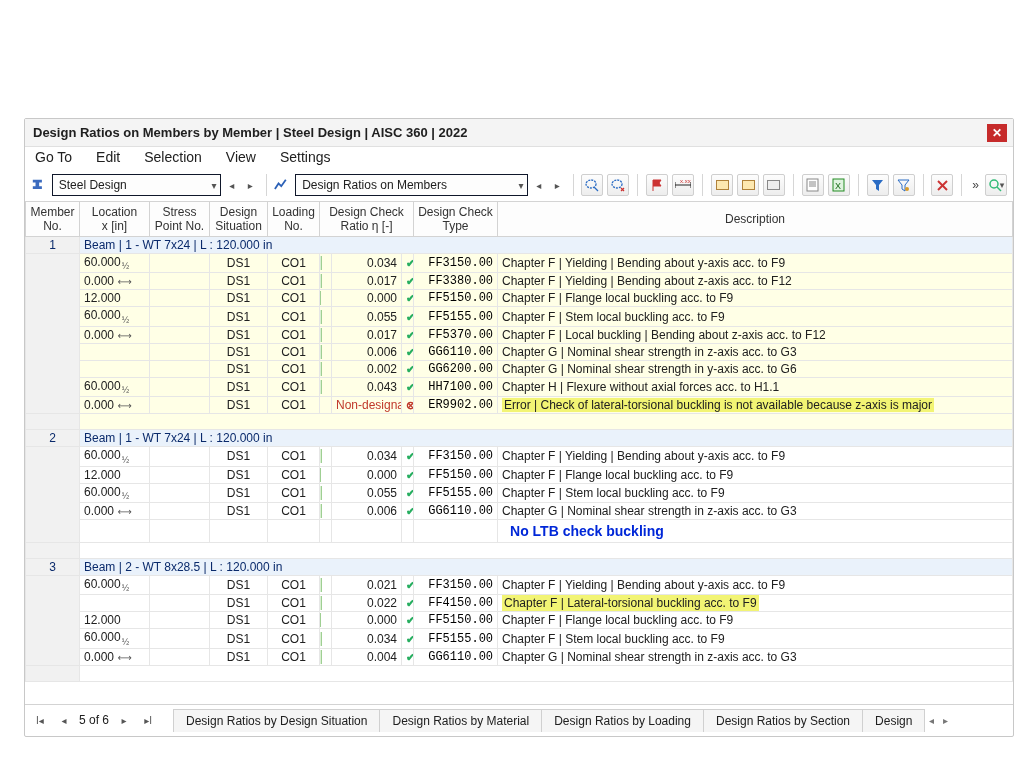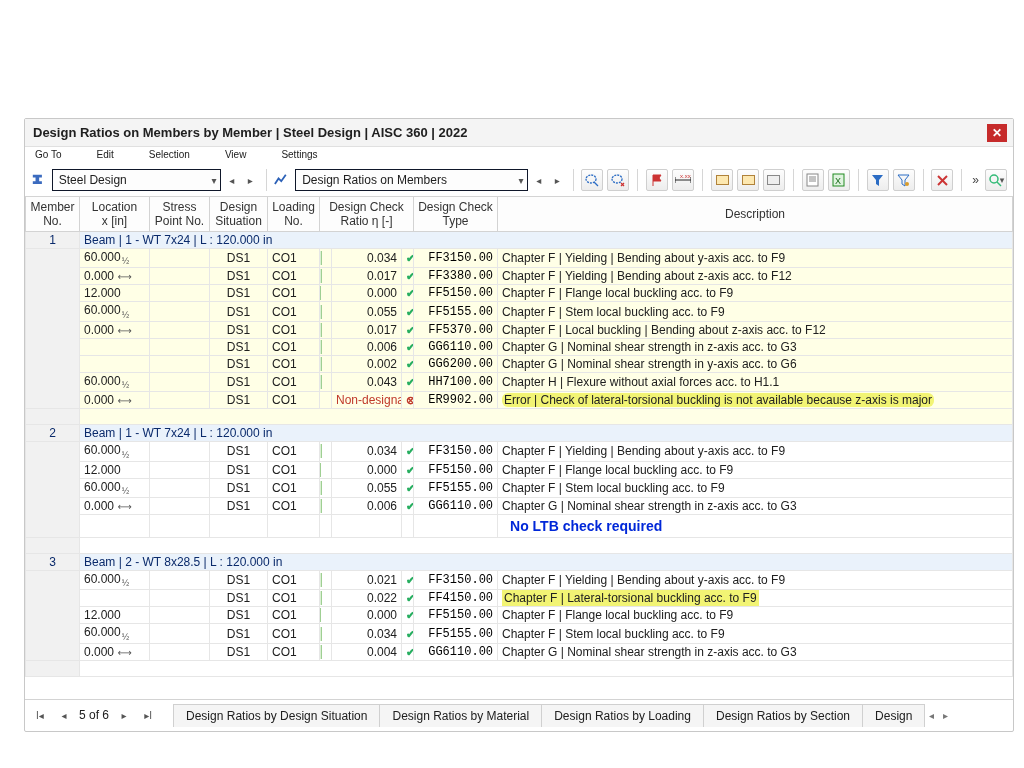--- a/index.html
+++ b/index.html
@@ -37,23 +37,23 @@
   .closebox {
     width: 20px; height: 18px;
     background: #c62b2b;
     color: #fff;
     display: flex; align-items: center; justify-content: center;
     font-size: 12px;
     cursor: pointer;
   }
   .menubar {
     display: flex;
-    gap: 35px;
+    gap: 24px;
     padding: 2px 10px 6px;
-    font-size: 10px;
+    font-size: 14px;
   }
   .menubar span { cursor: default; }
   .toolbar {
     display: flex;
     align-items: center;
     gap: 4px;
     padding: 3px 6px 5px;
     border-bottom: 1px solid #d4d4d4;
   }
   .tb-sep { width: 1px; height: 22px; background: #d6d6d6; margin: 0 4px; }
@@ -112,29 +112,29 @@
   .grid tr.group td {
     background: #eaf2fb;
     color: #0a2a6b;
     font-size: 12px;
   }
   .grid tr.data td { background: #ffffe6; }
   .grid tr.data2 td { background: #ffffff; }
   .col-loc { width: 70px; text-align:left; }
   .col-sp  { width: 60px; text-align:center; }
   .col-ds  { width: 58px; text-align:center; }
-  .col-ld  { width: 52px; text-align:left; }
+  .col-ld  { width: 52px; text-align:center; }
   .col-bar { width: 12px; }
   .col-ratio { width: 70px; text-align:right; }
   .col-chk { width: 12px; text-align:center; }
   .col-code { width: 82px; text-align:right; font-family: Consolas, "Courier New", monospace; color:#000;}
   .col-desc { text-align:left; }
   .memcell { background:#f1f1f1 !important; color:#222; text-align:center;}
   .nondes { color:#c0392b; font-weight:500; }
-  .err-desc { background:#f2f474;border-radius:6px; }
+  .err-desc { background:#f2f474; }
   .ltb-cell { background:#f2f474; }
   .check { color:#27ae60; font-weight:700; font-size:11px;}
   .xerr { color:#c0392b; font-weight:700; font-size:11px;}
   .loc-half { font-size:9px; vertical-align: sub; margin-left:1px; color:#555;}
   .barcell { padding:0 !important; background:#fff; }
   .barv { height:14px; background:#d9efd3; border-right:1px solid #9fcf93;}
   .note {
     color:#0027d8; font-size:14px; font-weight:700;
     padding:2px 0 2px 8px;
   }
@@ -500,21 +500,21 @@
         <tr class="data2">
           <td></td>
           <td></td>
           <td></td>
           <td></td>
           <td></td>
           <td></td>
           <td></td>
           <td></td>
           <td class="col-desc">
-            <div class="note">No LTB check required</div>
+            <div class="note">No LTB check buckling</div>
           </td>
         </tr>
         <tr class="data2">
           <td class="memcell"></td>
           <td colspan="9"></td>
         </tr>
         <tr class="group">
           <td class="memcell">3</td>
           <td colspan="9">Beam | 2 - WT 8x28.5 | L : 120.000 in</td>
         </tr>

